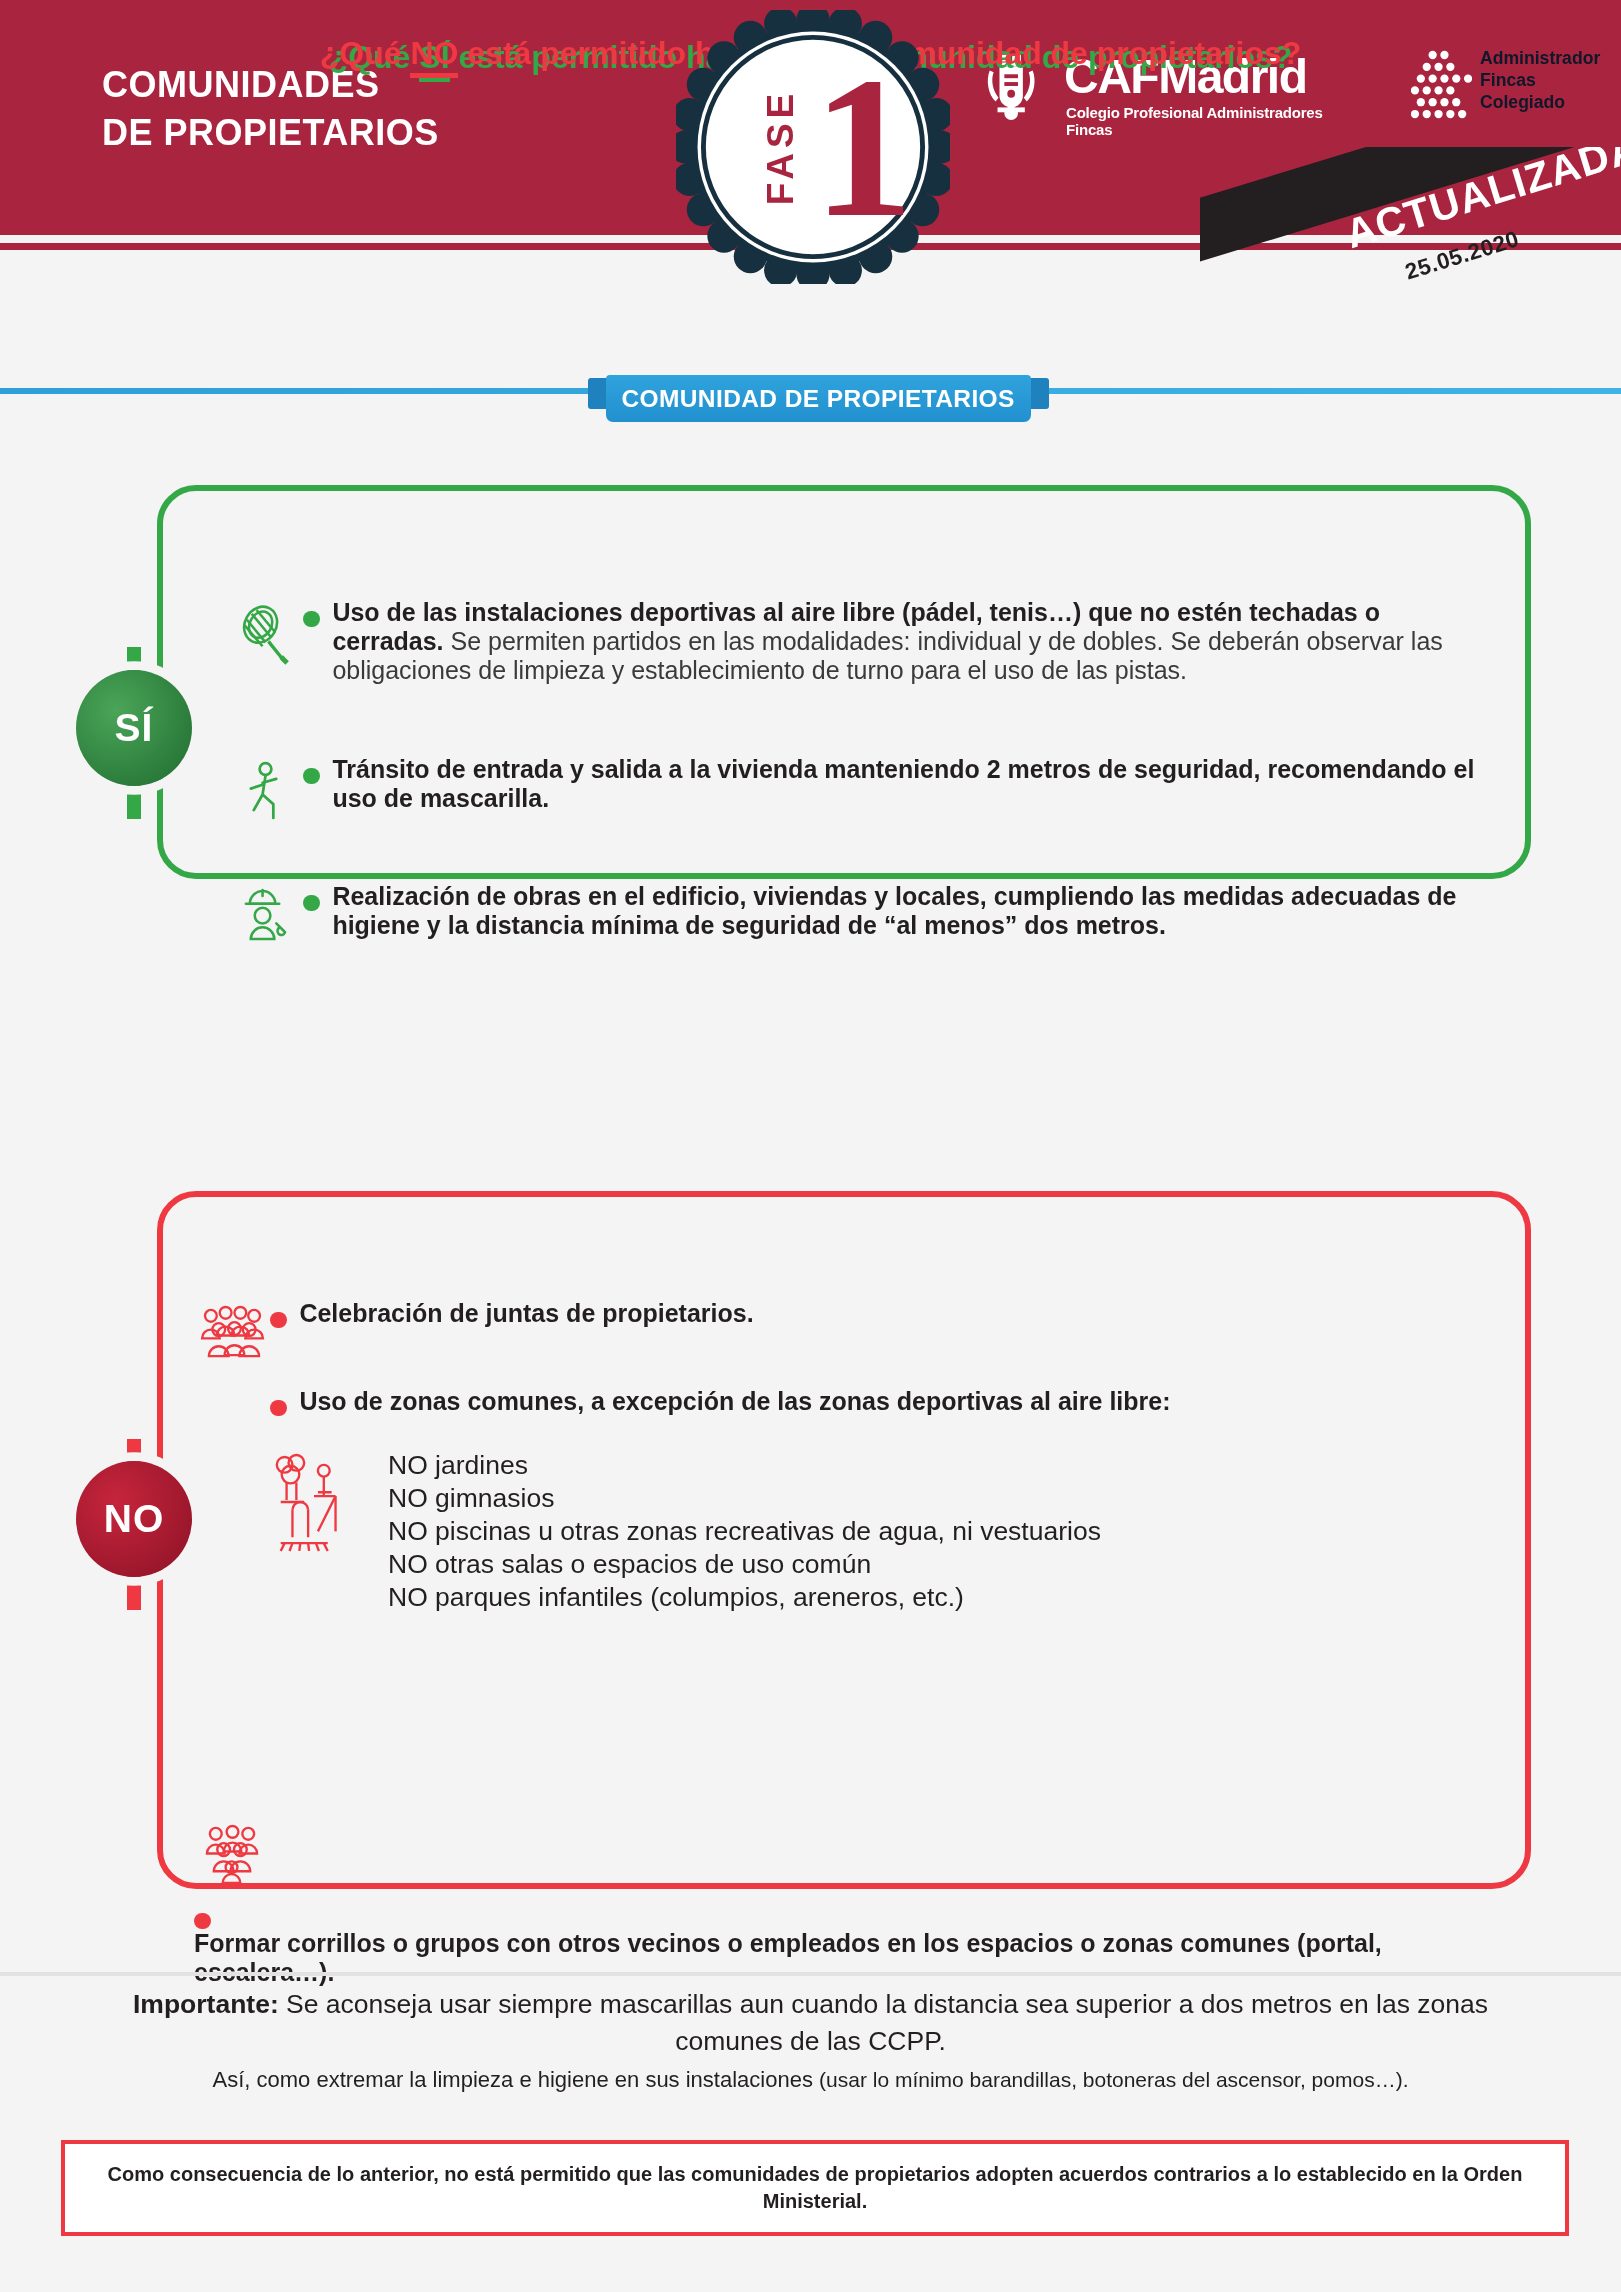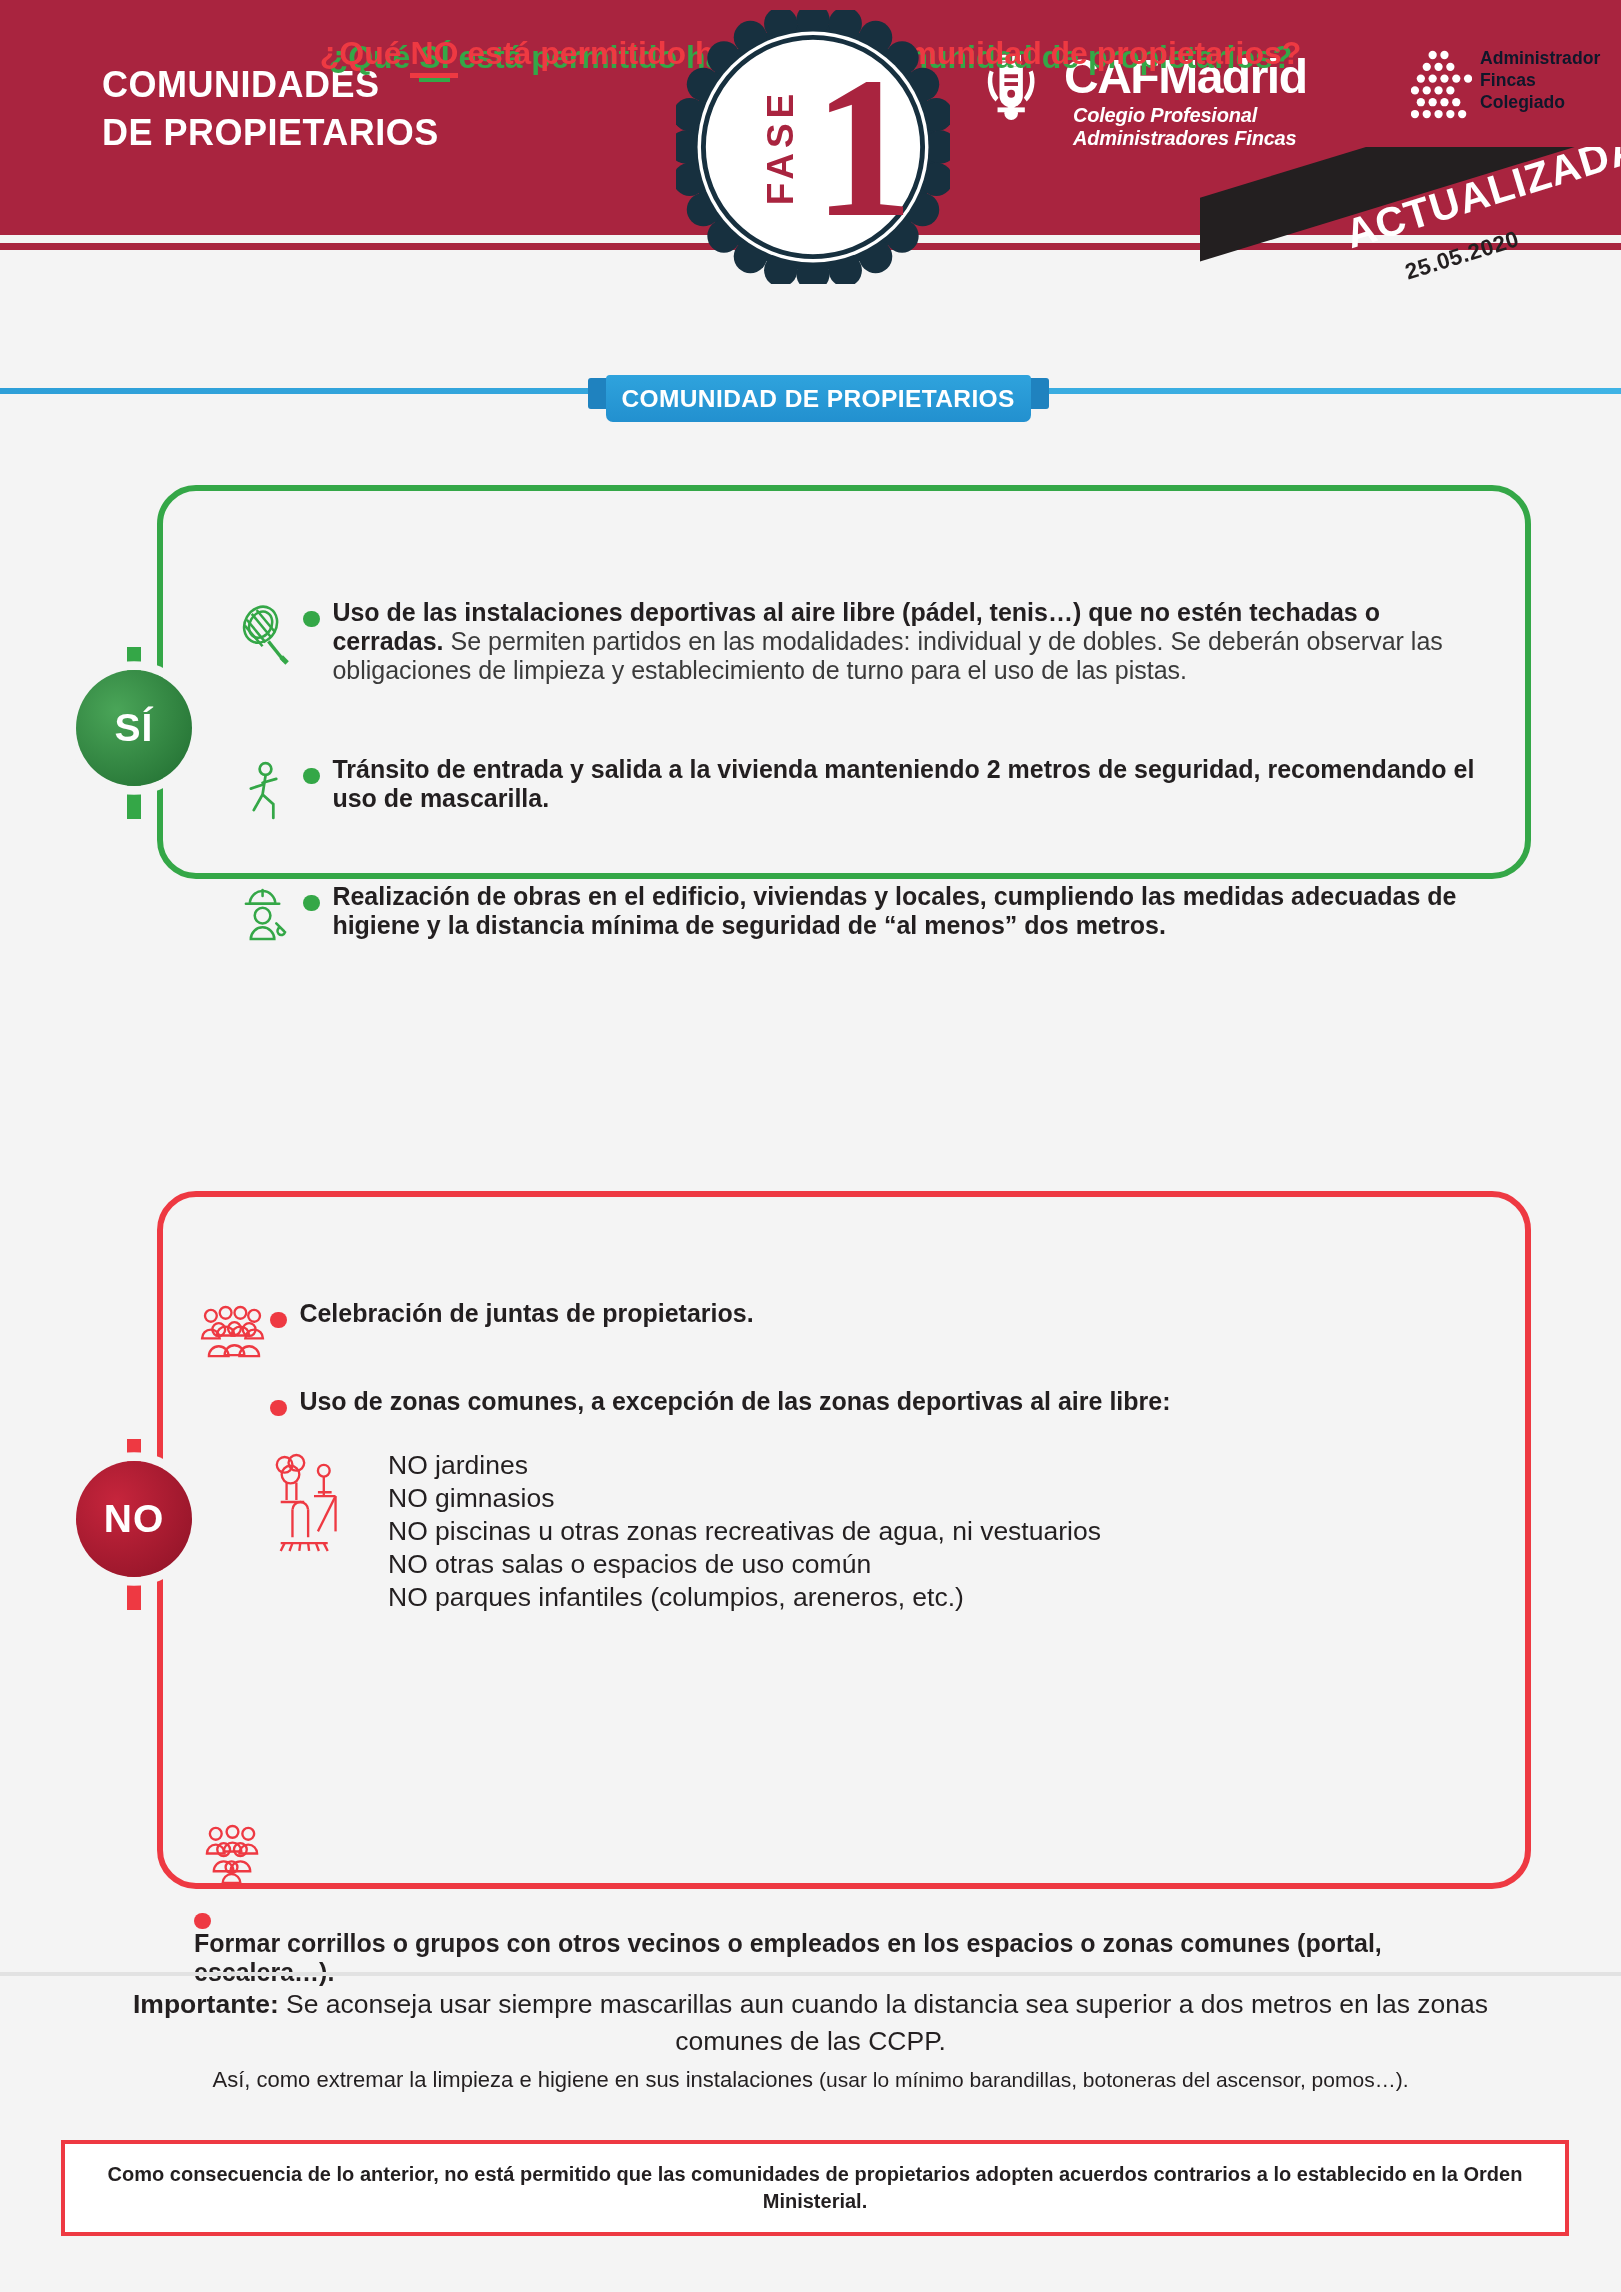--- a/index.html
+++ b/index.html
@@ -46,22 +46,22 @@
   }
 
   
   .caf-logo{position:absolute;left:980px;top:43px;width:372px;height:108px;}
   .caf-shield{position:absolute;left:0;top:0;width:76px;height:84px;}
   .caf-name{
     position:absolute;left:84px;top:5.9px;color:#fff;
     font-size:48px;font-weight:bold;letter-spacing:-1.5px;
   }
   .caf-sub{
-    position:absolute;left:93px;top:61px;color:#fff;
-    font-size:20px;font-weight:bold;letter-spacing:-0.2px;font-style:italic;
+    position:absolute;left:86px;top:61px;color:#fff;
+    font-size:15px;font-weight:bold;letter-spacing:-0.2px;
   }
 
   
   .afc{position:absolute;left:1411px;top:47px;width:196px;height:88px;}
   .afc-dots{position:absolute;left:0;top:2px;width:61px;height:73px;}
   .afc-text{
     position:absolute;left:69px;top:0px;color:#0f172a;
     font-size:17.6px;line-height:22px;font-weight:bold;white-space:pre-line;
   }
 

